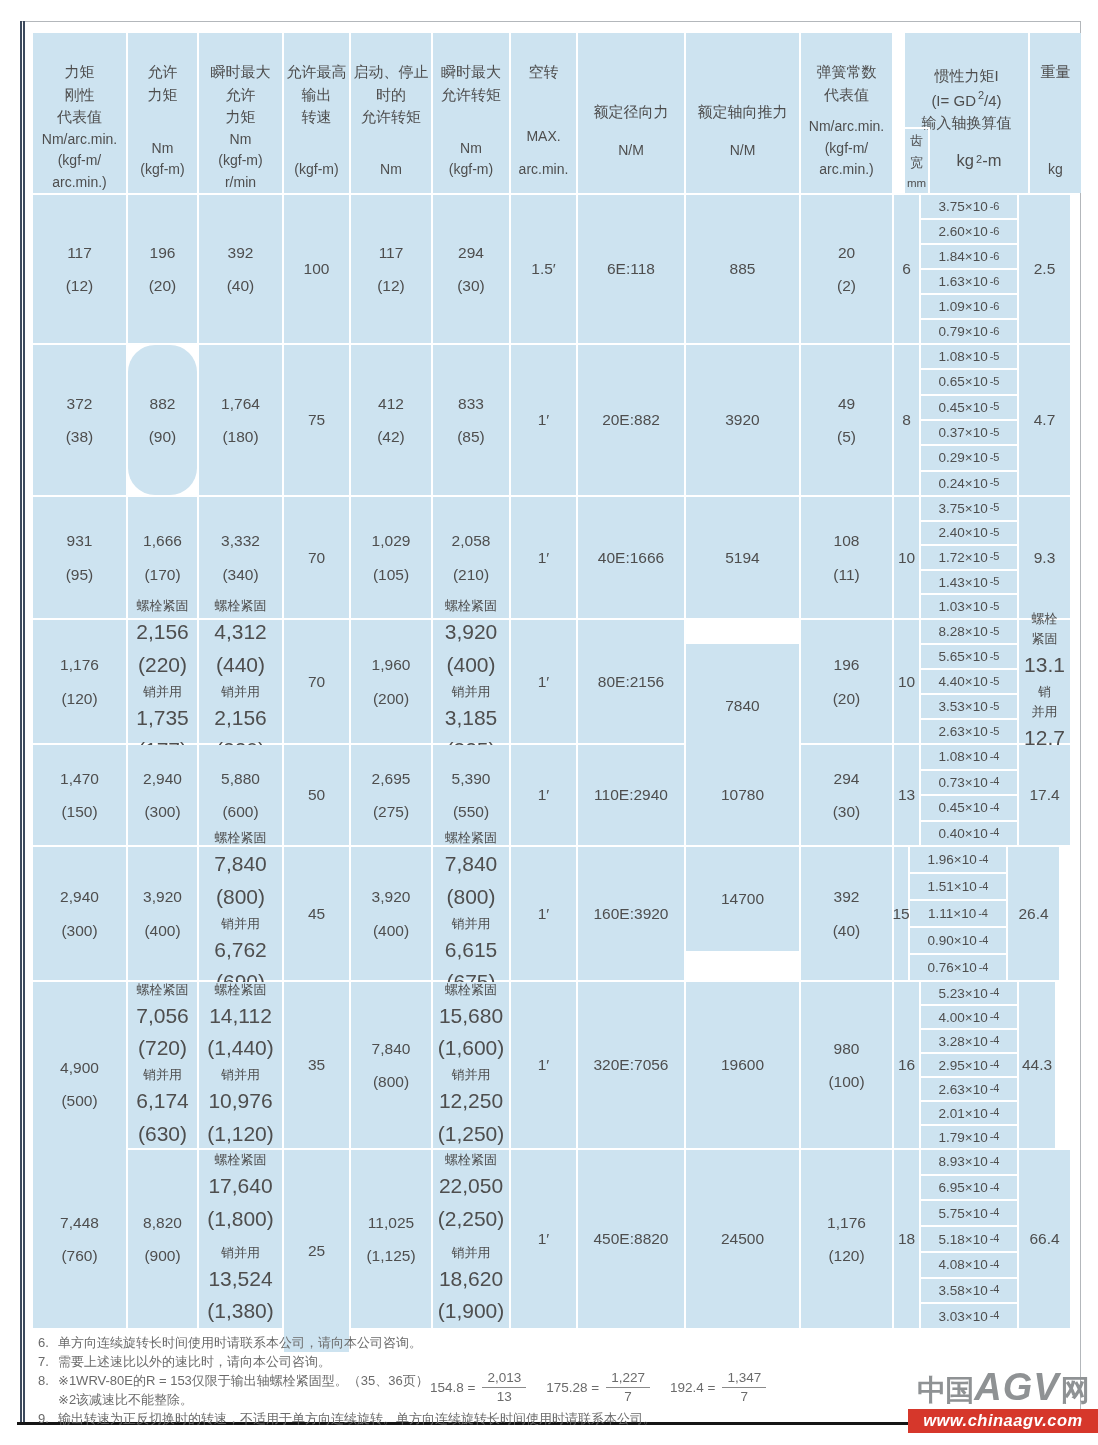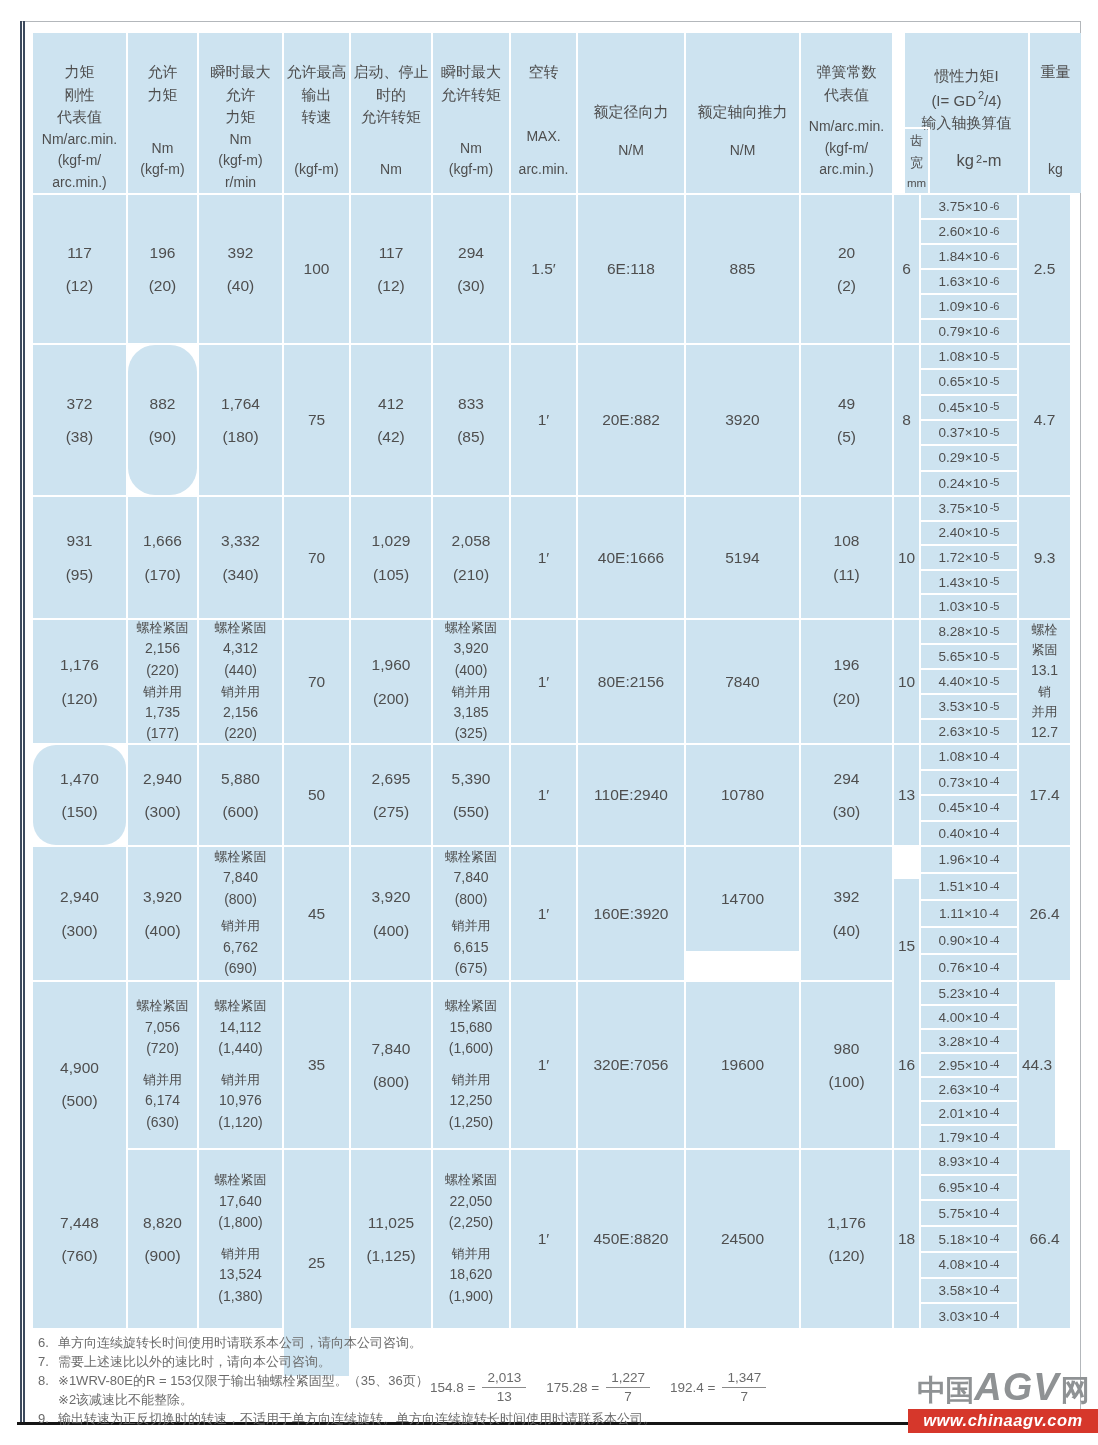--- a/index.html
+++ b/index.html
@@ -18,21 +18,21 @@
   
   #tbl{position:absolute;left:33px;top:33px;}
   .trow{display:flex;}
   .cell{
     box-sizing:border-box;margin-right:2px;margin-bottom:2px;
     background:#cde3f0;display:flex;flex-direction:column;
     align-items:center;justify-content:center;text-align:center;color:#4e4e4e;
   }
   .cell:last-child{margin-right:0;}
   .sparse .ln{line-height:2.15;font-size:15.5px;}
-  .dense  .ln{line-height:1.55;font-size:14px;}
+  .dense  .ln{line-height:1.55;font-size:21px;}
   .dense  .lbl{line-height:1.55;font-size:13px;}
   .gap{height:10px;}
 
   
   .cell.inertia{background:#fff;padding:0;align-items:stretch;justify-content:stretch;gap:2px;}
   .iv{flex:1;background:#cde3f0;display:flex;align-items:center;justify-content:center;font-size:13.5px;}
   sup{font-size:11px;position:relative;top:-1px;margin-left:2px;vertical-align:super;}
 
   
   .hcell{justify-content:space-between;padding:28px 0 12px;}
@@ -396,21 +396,21 @@
         <div class="lbl">销并用</div>
         <div class="ln">3,185</div>
         <div class="ln">(325)</div>
       </div>
       <div class="cell sparse" style="width: 65px; height: 123px;">
         <div class="ln">1′</div>
       </div>
       <div class="cell sparse" style="width: 106px; height: 123px;">
         <div class="ln">80E:2156</div>
       </div>
-      <div class="cell sparse" style="width: 113px; height: 123px;">
+      <div class="cell sparse" style="width: 113px; height: 123px; margin-top: 24px;">
         <div class="ln">7840</div>
       </div>
       <div class="cell sparse" style="width: 91px; height: 123px;">
         <div class="ln">196</div>
         <div class="ln">(20)</div>
       </div>
       <div class="cell sparse" style="width: 25px; height: 123px;">
         <div class="ln">10</div>
       </div>
       <div class="cell inertia" style="width: 96px; height: 123px;">
@@ -424,21 +424,21 @@
         <div class="lbl">螺栓</div>
         <div class="lbl">紧固</div>
         <div class="ln">13.1</div>
         <div class="gap"></div>
         <div class="lbl">销</div>
         <div class="lbl">并用</div>
         <div class="ln">12.7</div>
       </div>
     </div>
     <div class="trow" style="height: 102px;">
-      <div class="cell sparse" style="width: 93px; height: 100px; border-radius: 23px;">
+      <div class="cell sparse" style="width: 93px; height: 100px;">
         <div class="ln">1,470</div>
         <div class="ln">(150)</div>
       </div>
       <div class="cell sparse" style="width: 69px; height: 100px;">
         <div class="ln">2,940</div>
         <div class="ln">(300)</div>
       </div>
       <div class="cell sparse" style="width: 83px; height: 100px;">
         <div class="ln">5,880</div>
         <div class="ln">(600)</div>
@@ -520,21 +520,21 @@
       <div class="cell sparse" style="width: 106px; height: 133px;">
         <div class="ln">160E:3920</div>
       </div>
       <div class="cell sparse" style="width: 113px; height: 104px;">
         <div class="ln">14700</div>
       </div>
       <div class="cell sparse" style="width: 91px; height: 133px;">
         <div class="ln">392</div>
         <div class="ln">(40)</div>
       </div>
-      <div class="cell sparse" style="width: 25px; height: 133px; margin-top: 32px;">
+      <div class="cell sparse" style="width: 14px; height: 133px;">
         <div class="ln">15</div>
       </div>
       <div class="cell inertia" style="width: 96px; height: 133px;">
         <div class="iv">1.96×10<sup>-4</sup></div>
         <div class="iv">1.51×10<sup>-4</sup></div>
         <div class="iv">1.11×10<sup>-4</sup></div>
         <div class="iv">0.90×10<sup>-4</sup></div>
         <div class="iv">0.76×10<sup>-4</sup></div>
       </div>
       <div class="cell sparse" style="width: 51px; height: 133px;">
@@ -620,21 +620,21 @@
       </div>
       <div class="cell dense" style="width: 83px; height: 178px;">
         <div class="lbl">螺栓紧固</div>
         <div class="ln">17,640</div>
         <div class="ln">(1,800)</div>
         <div class="gap"></div>
         <div class="lbl">销并用</div>
         <div class="ln">13,524</div>
         <div class="ln">(1,380)</div>
       </div>
-      <div class="cell sparse" style="width: 65px; height: 226px;">
+      <div class="cell sparse" style="width: 65px; height: 202px;">
         <div class="ln">25</div>
       </div>
       <div class="cell sparse" style="width: 80px; height: 178px;">
         <div class="ln">11,025</div>
         <div class="ln">(1,125)</div>
       </div>
       <div class="cell dense" style="width: 76px; height: 178px;">
         <div class="lbl">螺栓紧固</div>
         <div class="ln">22,050</div>
         <div class="ln">(2,250)</div>

